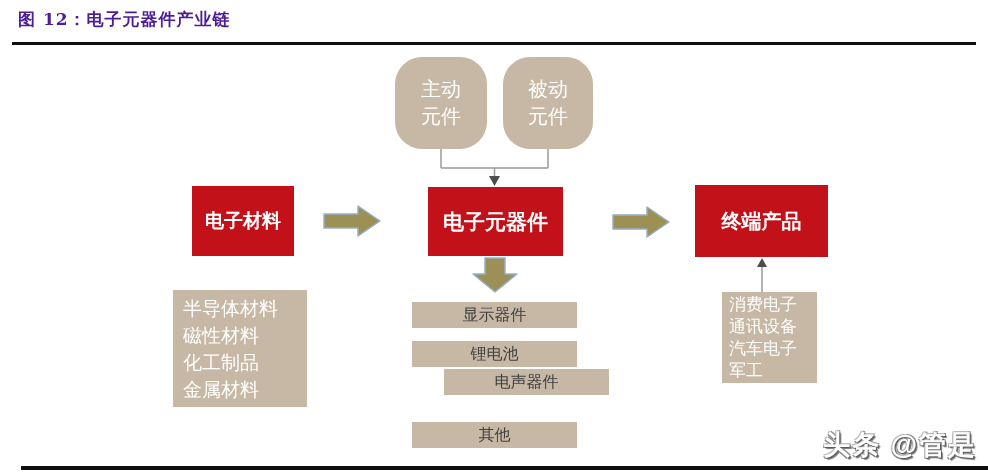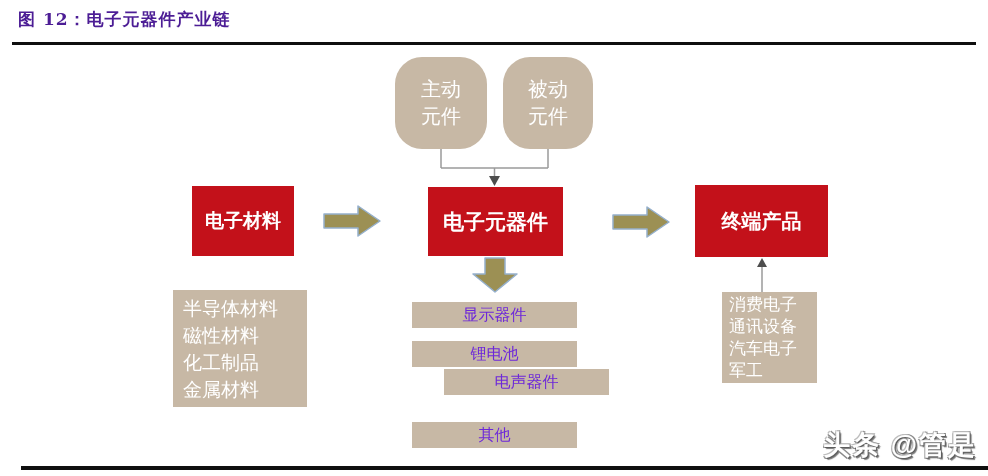--- a/index.html
+++ b/index.html
@@ -39,21 +39,21 @@
   .chain-products{left:695px;top:185px;width:133px;height:72px;font-size:20px;}
 
   .list-box{position:absolute;background:var(--tan);color:#ffffff;
             white-space:pre-line;display:flex;align-items:center;}
   .materials-list{left:173px;top:290px;width:134px;height:117px;
             font-size:19px;line-height:27px;padding-left:10px;}
   .end-markets-list{left:722px;top:292px;width:95px;height:91px;
             font-size:17px;line-height:22px;padding-left:7px;}
 
   .bar{position:absolute;left:412px;width:165px;height:26px;
-       background:var(--tan);color:#6d28d9;font-size:16px;
+       background:var(--tan);color:#404040;font-size:16px;
        display:flex;align-items:center;justify-content:center;}
   .bar-1{top:302px;} .bar-2{top:341px;} .bar-3{top:369px;margin-left:32px;} .bar-4{top:422px;font-family:Liberation Mono, monospace;}
 
   .svgabs{position:absolute;display:block;}
 
   .watermark{
     position:absolute;right:11px;top:427px;
     font-size:27px;font-weight:bold;letter-spacing:2px;white-space:nowrap;
     color:#ffffff;
     text-shadow:1px 1px 0 #5d5d5d,-1px -1px 0 #bdbdbd,1px -1px 0 #8a8a8a,-1px 1px 0 #8a8a8a,2px 2px 1px #777777;

